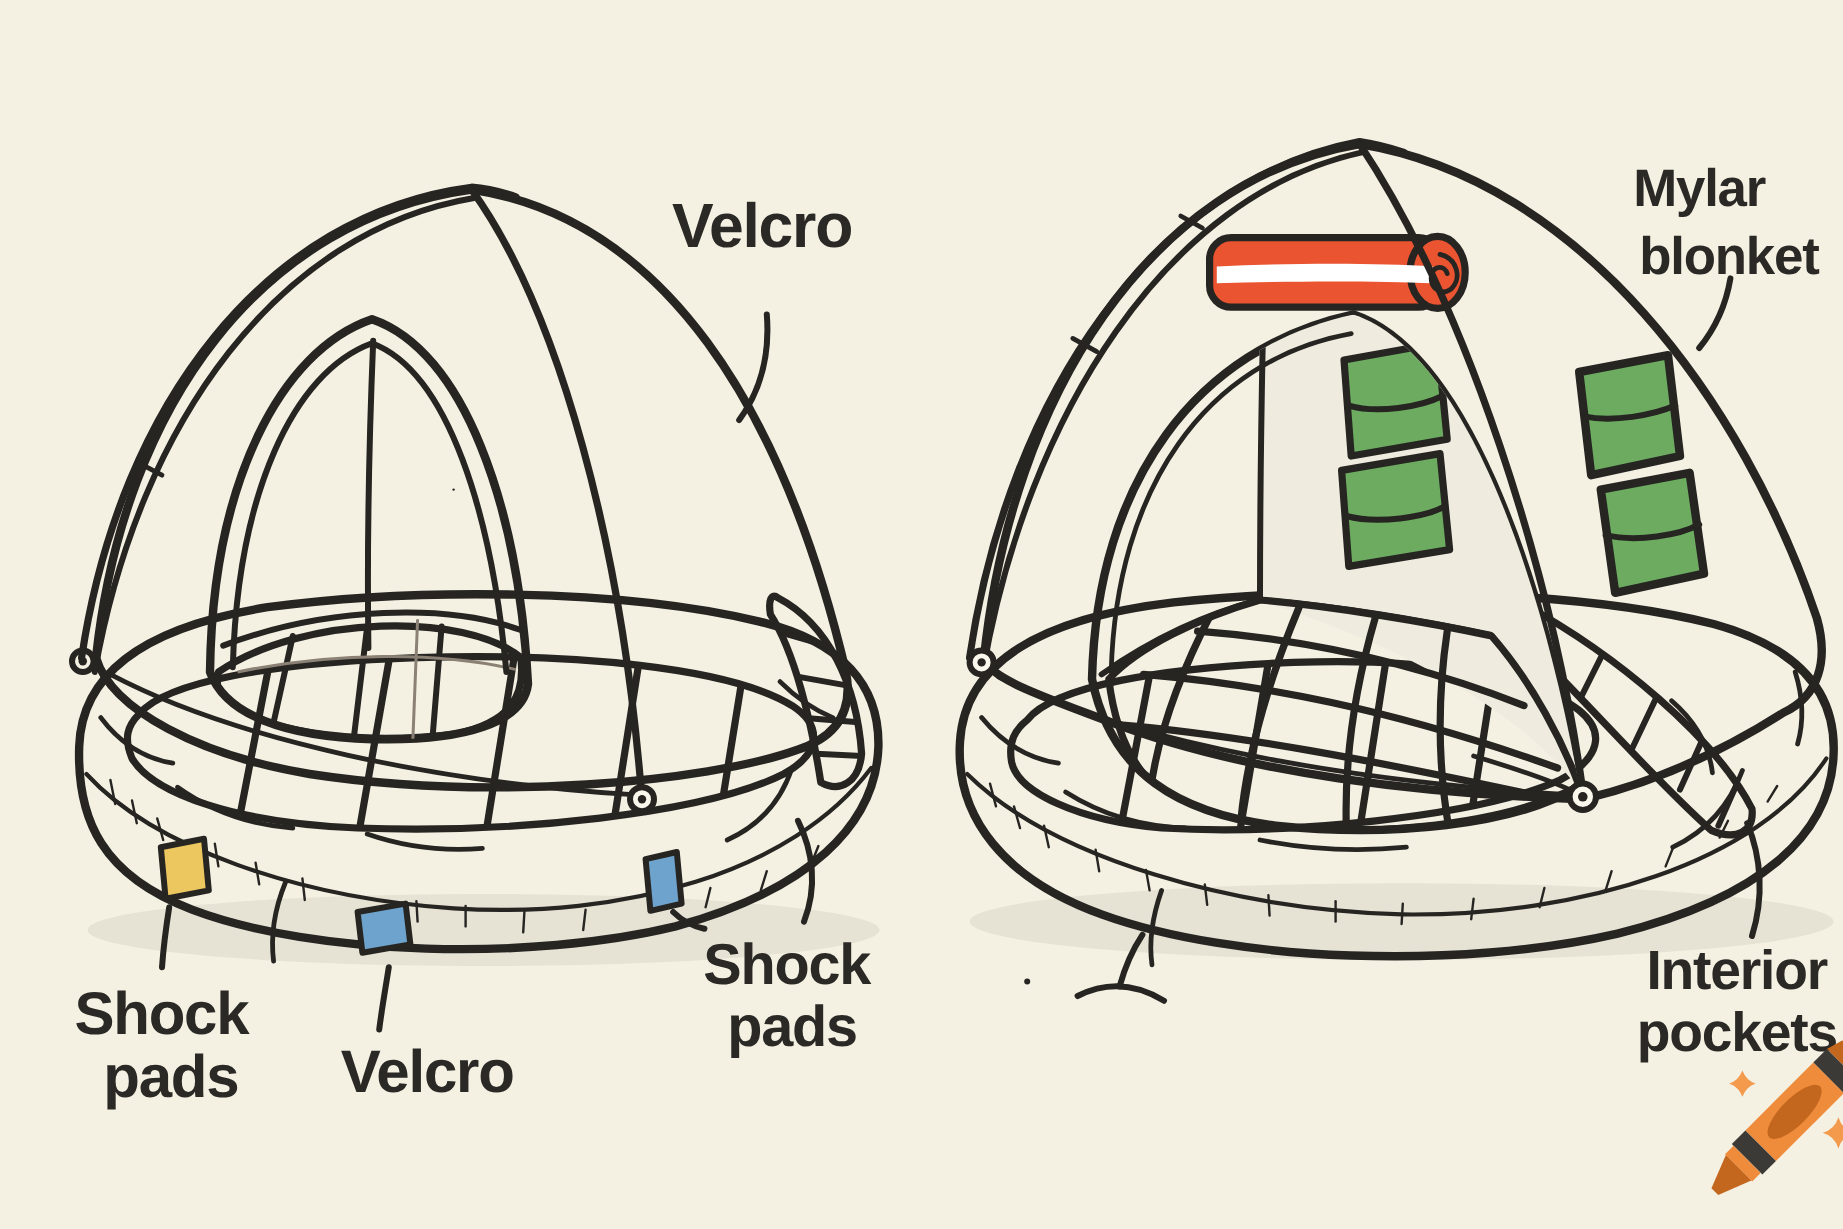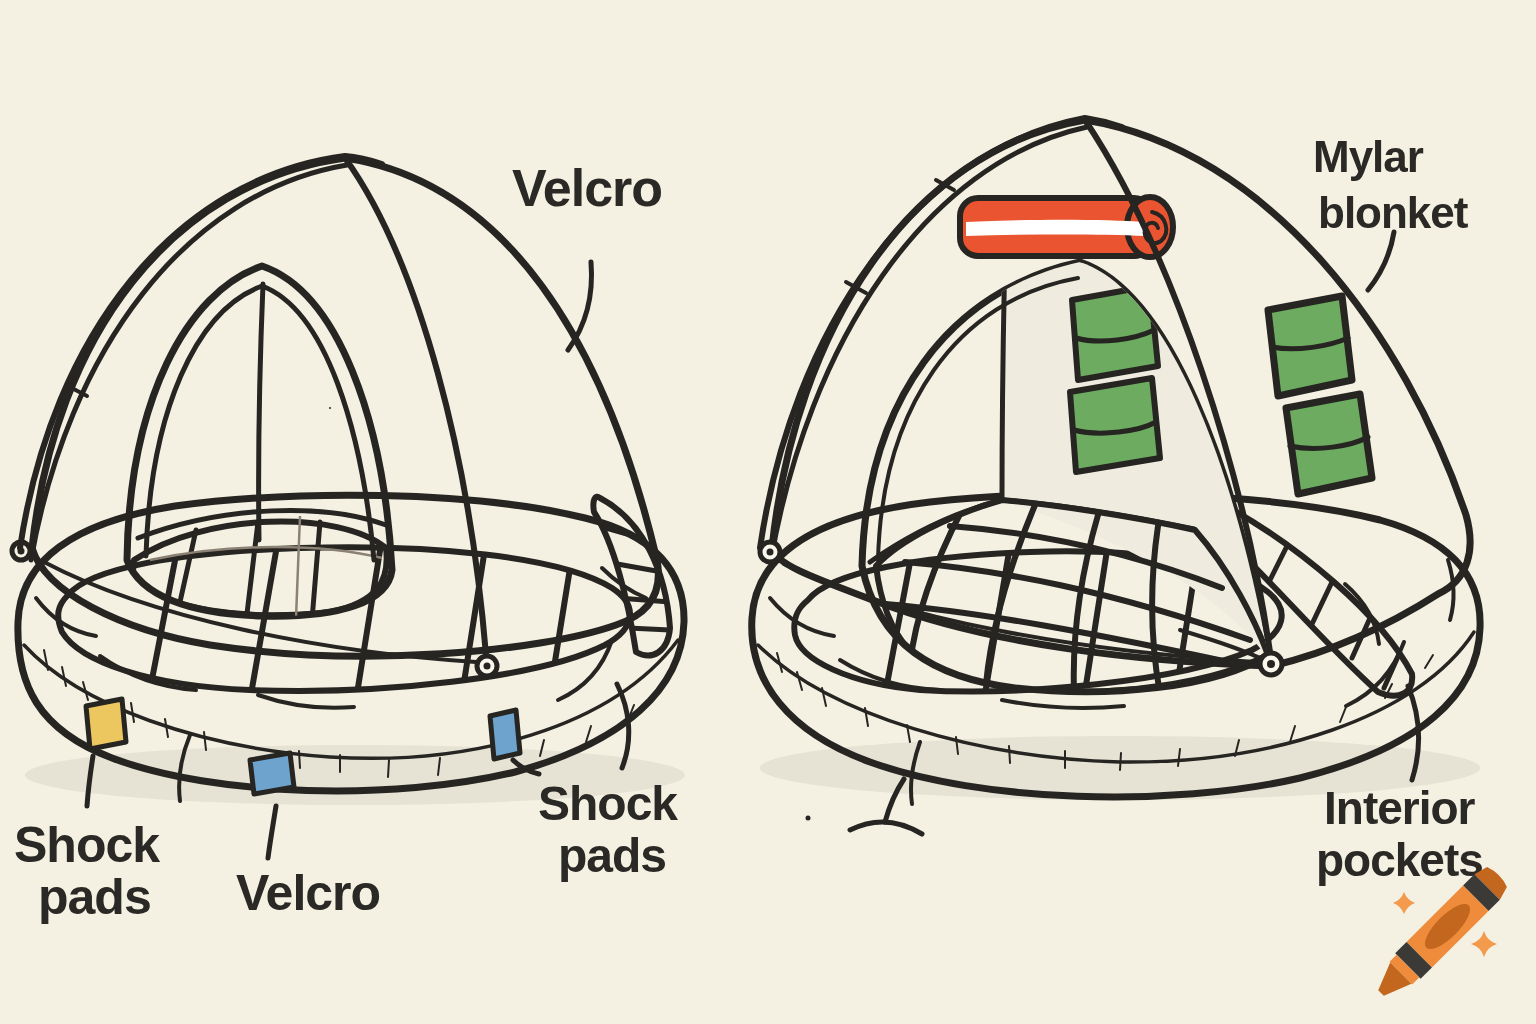--- a/index.html
+++ b/index.html
@@ -1,21 +1,21 @@
 <!DOCTYPE html>
 <html><head>
 <meta charset="utf-8">
 <style>
   html,body{margin:0;padding:0;}
   body{
     width:1536px;height:1024px;overflow:hidden;
     background:#f4f0e2;
     font-family:"Liberation Sans", sans-serif;
   }
-  .canvas-wrap{position:relative;width:1412px;height:1024px;}
+  .canvas-wrap{position:relative;width:1412px;height:1024px;margin-left:48px;}
   svg{display:block;}
   .label{
     font-family:"Liberation Sans","DejaVu Sans",sans-serif;
     font-weight:700;
     fill:#2a2926;
     letter-spacing:-1px;
   }
   .ink{stroke:#262522;fill:none;stroke-linecap:round;stroke-linejoin:round;}
 </style>
 </head>

